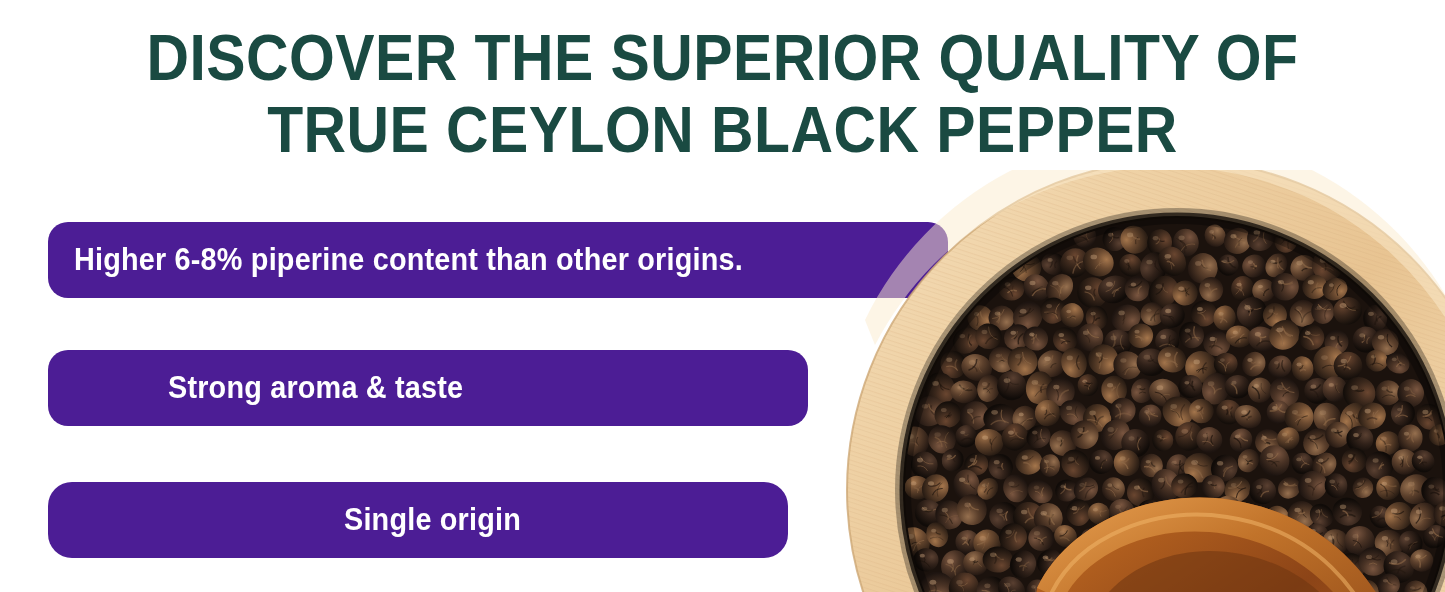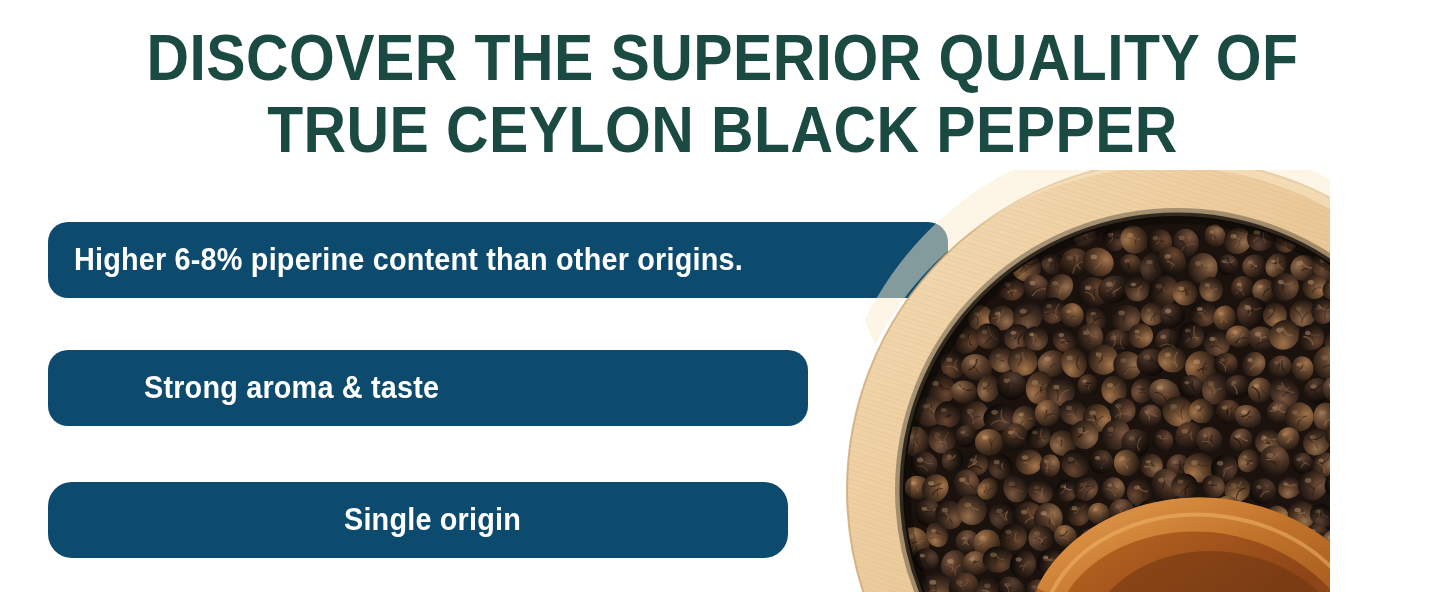--- a/index.html
+++ b/index.html
@@ -7,21 +7,21 @@
     margin: 0;
     padding: 0;
     background: #ffffff;
   }
   body {
     font-family: "Liberation Sans", "DejaVu Sans", sans-serif;
   }
 
   #banner {
     position: relative;
-    width: 1330px;
+    width: 1445px;
     height: 592px;
     background: #ffffff;
     overflow: hidden;
   }
 
   
   #headline {
     position: absolute;
     left: 0;
     top: 22px;
@@ -38,21 +38,21 @@
   }
   #headline .hl-line {
     display: block;
   }
 
   
   .pill {
     position: absolute;
     left: 48px;
     height: 76px;
-    background: #0c4a6e;
+    background: #4c1d95;
     border-radius: 20px;
     display: flex;
     align-items: center;
     box-sizing: border-box;
   }
   .pill-label {
     color: #ffffff;
     font-weight: 700;
     font-size: 31px;
     line-height: 36px;
@@ -66,21 +66,21 @@
     width: 900px;
     justify-content: flex-start;
     padding-left: 26px;
   }
   #pill-1 .pill-label { transform-origin: 0 50%; }
 
   #pill-2 {
     top: 350px;
     width: 760px;
     justify-content: flex-start;
-    padding-left: 96px;
+    padding-left: 120px;
   }
   #pill-2 .pill-label { transform-origin: 0 50%; }
 
   #pill-3 {
     top: 482px;
     width: 740px;
     justify-content: flex-start;
     padding-left: 296px;
     border-radius: 24px;
   }

